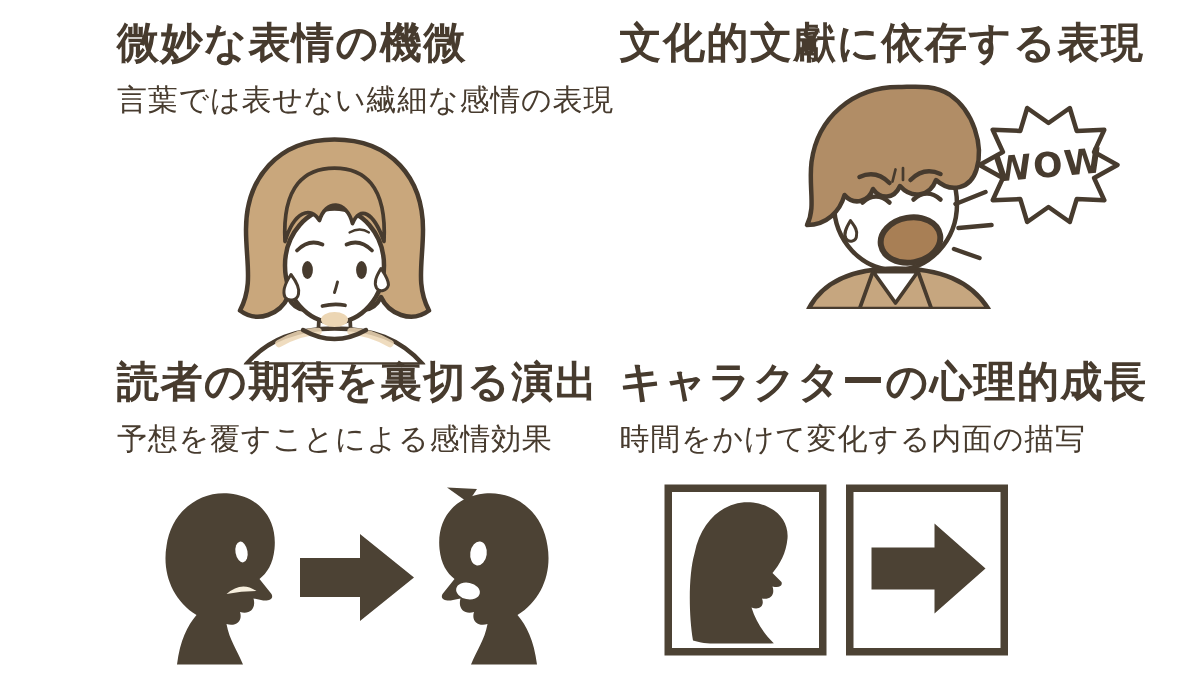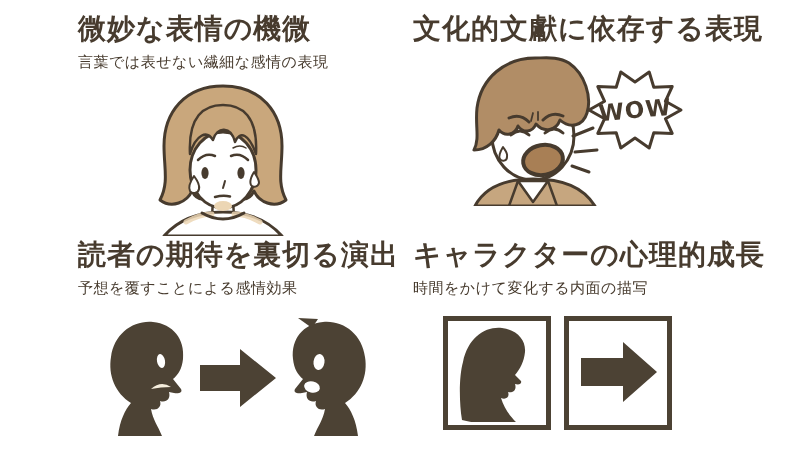--- a/index.html
+++ b/index.html
@@ -6,29 +6,29 @@
     --ink:#473b2e; --silhouette:#4c4234; --hair-tan:#c9a77c; --hair-brown:#b18d66;
     --jacket-tan:#c6a67f; --skin-shade:#ecd6b4; --mouth-brown:#a87f55; --paper:#ffffff;
   }
   html,body{margin:0;padding:0;background:#fff;}
   .canvas{
     position:relative; width:800px; height:450px; background:var(--paper);
     font-family:"DejaVu Sans","Liberation Sans",sans-serif; overflow:hidden;
   }
   .panel{position:absolute;}
   .panel-tl{left:78px; top:12px; width:320px;}
-  .panel-tr{left:413px; top:12px; width:340px;}
+  .panel-tr{left:413px; top:12px; width:340px;text-align:right;}
   .panel-bl{left:78px; top:238px; width:320px;}
   .panel-br{left:413px; top:238px; width:340px;}
   .title{
     margin:0; font-size:28px; font-weight:bold; color:var(--ink);
     letter-spacing:1px; line-height:1.2; white-space:nowrap;
   }
   .subtitle{
-    margin:7px 0 0 0; font-size:15px; font-weight:500; color:var(--ink);
+    margin:7px 0 0 0; font-size:20px; font-weight:500; color:var(--ink);
     letter-spacing:.5px; line-height:1.3; white-space:nowrap;
   }
   .illo{position:relative;}
   .panel-tl .illo{margin:8px 0 0 50px;}
   .panel-tr .illo{margin:4px 0 0 6px;}
   .panel-bl .illo{margin:14px 0 0 10px;}
   .panel-br .illo{margin:18px 0 0 30px; display:flex; gap:13px;}
   .frame-box{
     width:108px; height:114px; box-sizing:border-box; border:5px solid var(--silhouette);
     background:var(--paper); display:flex; align-items:center; justify-content:center;

